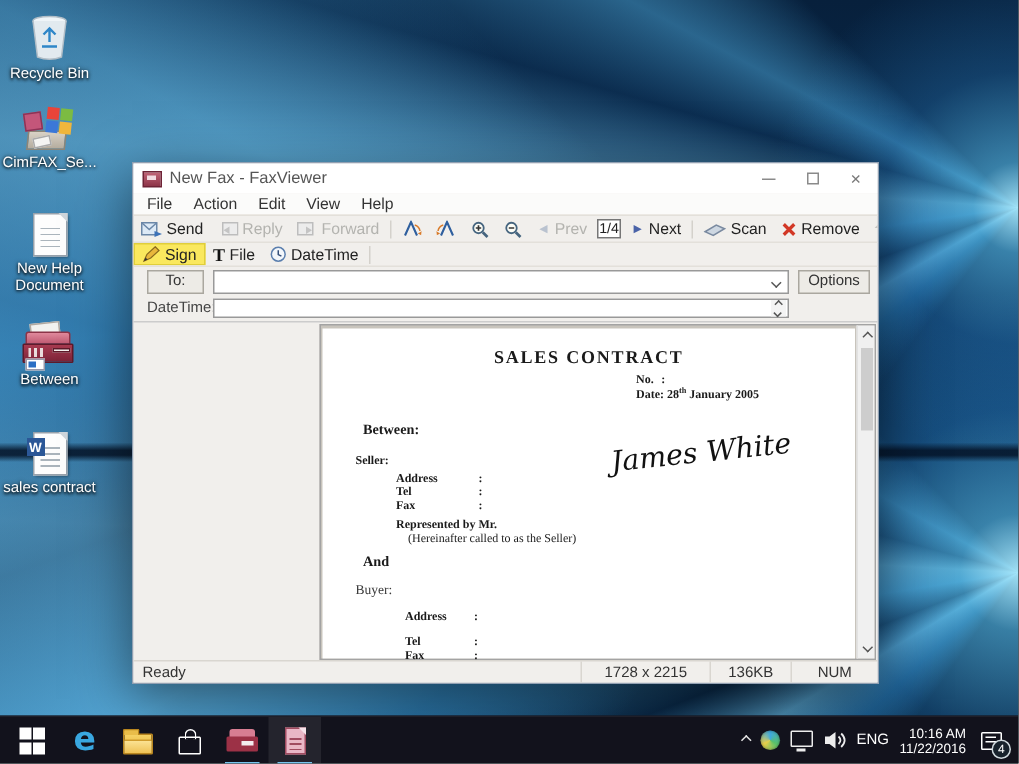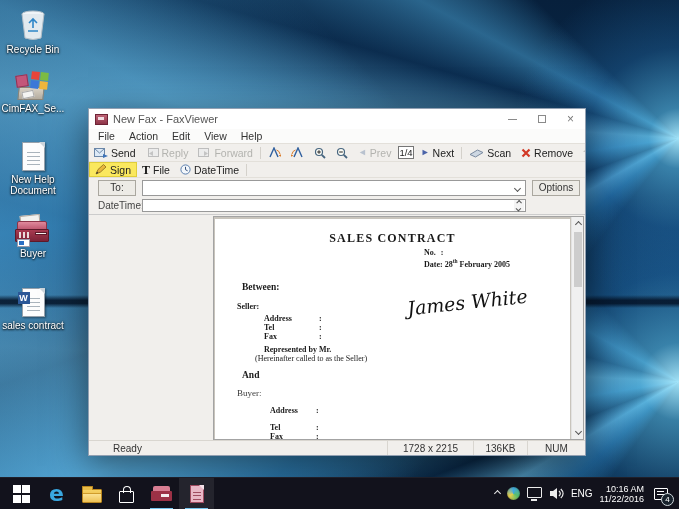--- a/index.html
+++ b/index.html
@@ -109,28 +109,28 @@
 .d-no{top:29px;left:209px;font-size:8px;font-weight:bold;word-spacing:3px}
 .d-date{top:39px;left:209px;font-size:8px;font-weight:bold}
 .d-date i{font-style:normal}
 .d-date sup{font-size:5.5px;vertical-align:super}
 .d-between{top:63px;left:27px;font-size:9.5px;font-weight:bold}
 .d-seller{top:83px;left:22px;font-size:8px;font-weight:bold}
 .d-lab{left:49px;font-size:8px;font-weight:bold}
 .d-col{left:104px;font-size:8px;font-weight:bold}
 .d-sig{top:72px;left:192px;font-size:19px;font-family:"DejaVu Serif",serif;font-style:italic;transform:rotate(-6deg);color:#111}
 .d-rep{top:126px;left:49px;font-size:8px;font-weight:bold}
-.d-here{top:135px;left:40px;font-size:8px}
+.d-here{top:135px;left:57px;font-size:8px}
 .d-and{top:151px;left:27px;font-size:9.5px;font-weight:bold}
 .d-buyer{top:169px;left:22px;font-size:9px;color:#3a3a3a}
 .d-lab2{left:55px;font-size:8px;font-weight:bold}
 .d-col2{left:101px;font-size:8px;font-weight:bold}
 
 .statusbar{height:15px;background:#f1efec;border-top:1px solid #d9d6d0;display:flex;align-items:center;font-size:10px;color:#333;flex:0 0 auto}
-.sb-ready{flex:1;padding-left:24px}
+.sb-ready{flex:1;padding-left:6px}
 .sb-cell{height:100%;display:flex;align-items:center;justify-content:center;border-left:1px solid #d9d6d0}
 .sb-dims{width:86px}.sb-size{width:54px}.sb-num{width:58px}
 
 .chev{display:inline-block;width:5px;height:5px;border:solid #555;border-width:1.5px 1.5px 0 0}
 .chev.up{transform:rotate(-45deg)}
 .chev.down{transform:rotate(135deg)}
 .chev.left{transform:rotate(-135deg)}
 .chev.right{transform:rotate(45deg)}
 .chev.white{border-color:#e8e8e8}
 
@@ -212,21 +212,21 @@
     <div class="ig">
       <span class="fax-ic">
           <span class="fax-sheet"></span>
           <span class="fax-top"></span>
           <span class="fax-body"></span>
           <span class="fax-keys"></span>
           <span class="fax-slot"></span>
           <span class="fax-tag"></span>
         </span>
     </div>
-    <div class="dlabel">Buyer</div>
+    <div class="dlabel">Between</div>
   </div>
 
   <div class="dicon" style="top:283px">
     <div class="ig">
       <span class="page-ic">
           <span class="wbadge">W</span>
         </span>
     </div>
     <div class="dlabel">sales contract</div>
   </div>
@@ -377,21 +377,21 @@
       </span>
     </div>
 
     <div class="content">
 
 
       <div class="docview">
         <div class="page">
           <span class="d-title">SALES CONTRACT</span>
           <span class="d-no">No. :</span>
-          <span class="d-date"><i>Date: 28</i><sup>th</sup><i> February 2005</i></span>
+          <span class="d-date"><i>Date: 28</i><sup>th</sup><i> January 2005</i></span>
           <span class="d-between">Between:</span>
           <span class="d-seller">Seller:</span>
           <span class="d-lab" style="top:95px">Address</span>
           <span class="d-col" style="top:95px">:</span>
           <span class="d-lab" style="top:104px">Tel</span>
           <span class="d-col" style="top:104px">:</span>
           <span class="d-lab" style="top:113px">Fax</span>
           <span class="d-col" style="top:113px">:</span>
           <span class="d-sig">James White</span>
           <span class="d-rep">Represented by Mr.</span>

